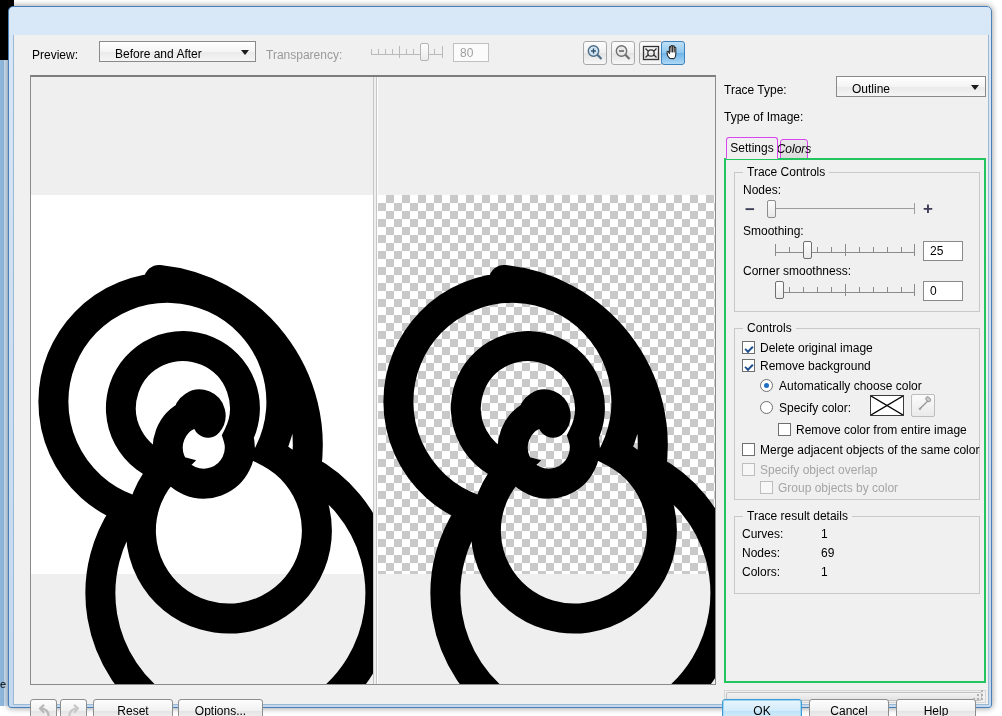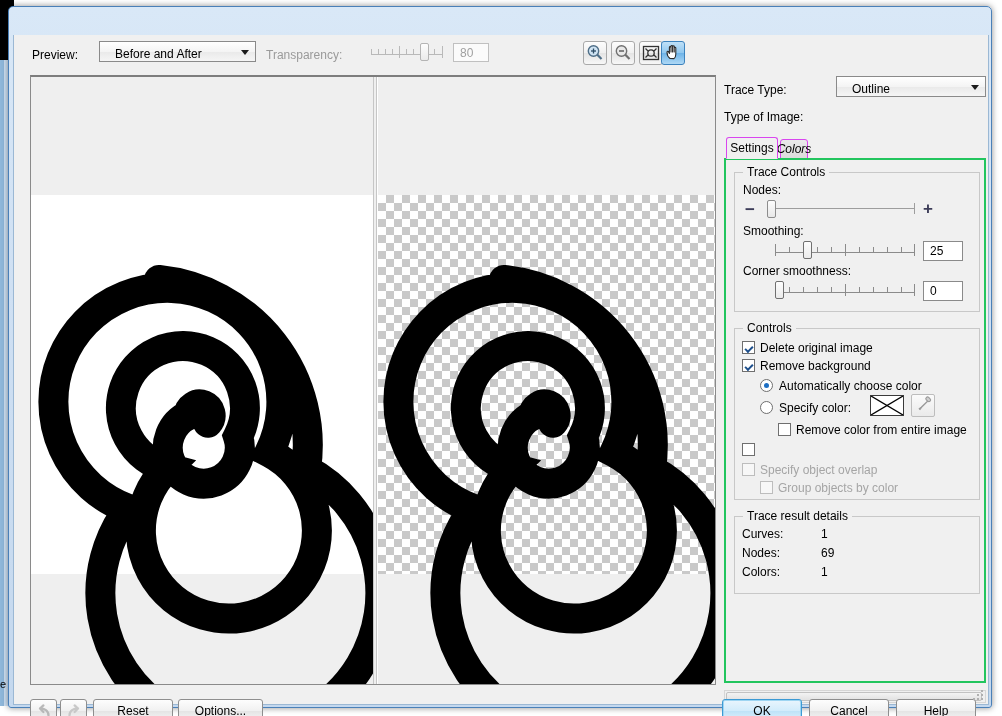--- a/index.html
+++ b/index.html
@@ -521,20 +521,21 @@
             <svg width="22" height="21" viewBox="0 0 22 21">
               <path d="M15.5 4.2 L17.8 6.5 M16.6 5.3 L9.5 12.4 L8.0 14.5 L7.2 13.7 L9.3 12.2 Z" fill="#bcbcbc" stroke="#9a9a9a" stroke-width="1.2" stroke-linejoin="round"></path>
               <rect x="13.6" y="2.6" width="5.2" height="3.4" rx="1.6" transform="rotate(45 16.2 4.3)" fill="#cfcfcf" stroke="#9a9a9a" stroke-width="1.1"></rect>
             </svg>
           </div>
 
           <div class="cb" style="left:43px; top:94px;"></div>
           <div class="lbl" style="left:61px; top:94px;">Remove color from entire image</div>
 
           <div class="cb" style="left:7px; top:114px;"></div>
+          <div class="lbl" style="left:25px; top:114px;">Merge adjacent objects of the same color</div>
 
           <div class="cb disabled" style="left:7px; top:134px;"></div>
           <div class="lbl txt-dim" style="left:25px; top:134px;">Specify object overlap</div>
 
           <div class="cb disabled" style="left:25px; top:152px;"></div>
           <div class="lbl txt-dim" style="left:43px; top:152px;">Group objects by color</div>
         </div>
 
         <div class="group" style="left:8px; top:356px; width:246px; height:78px;">
           <span class="group-title">Trace result details</span>

